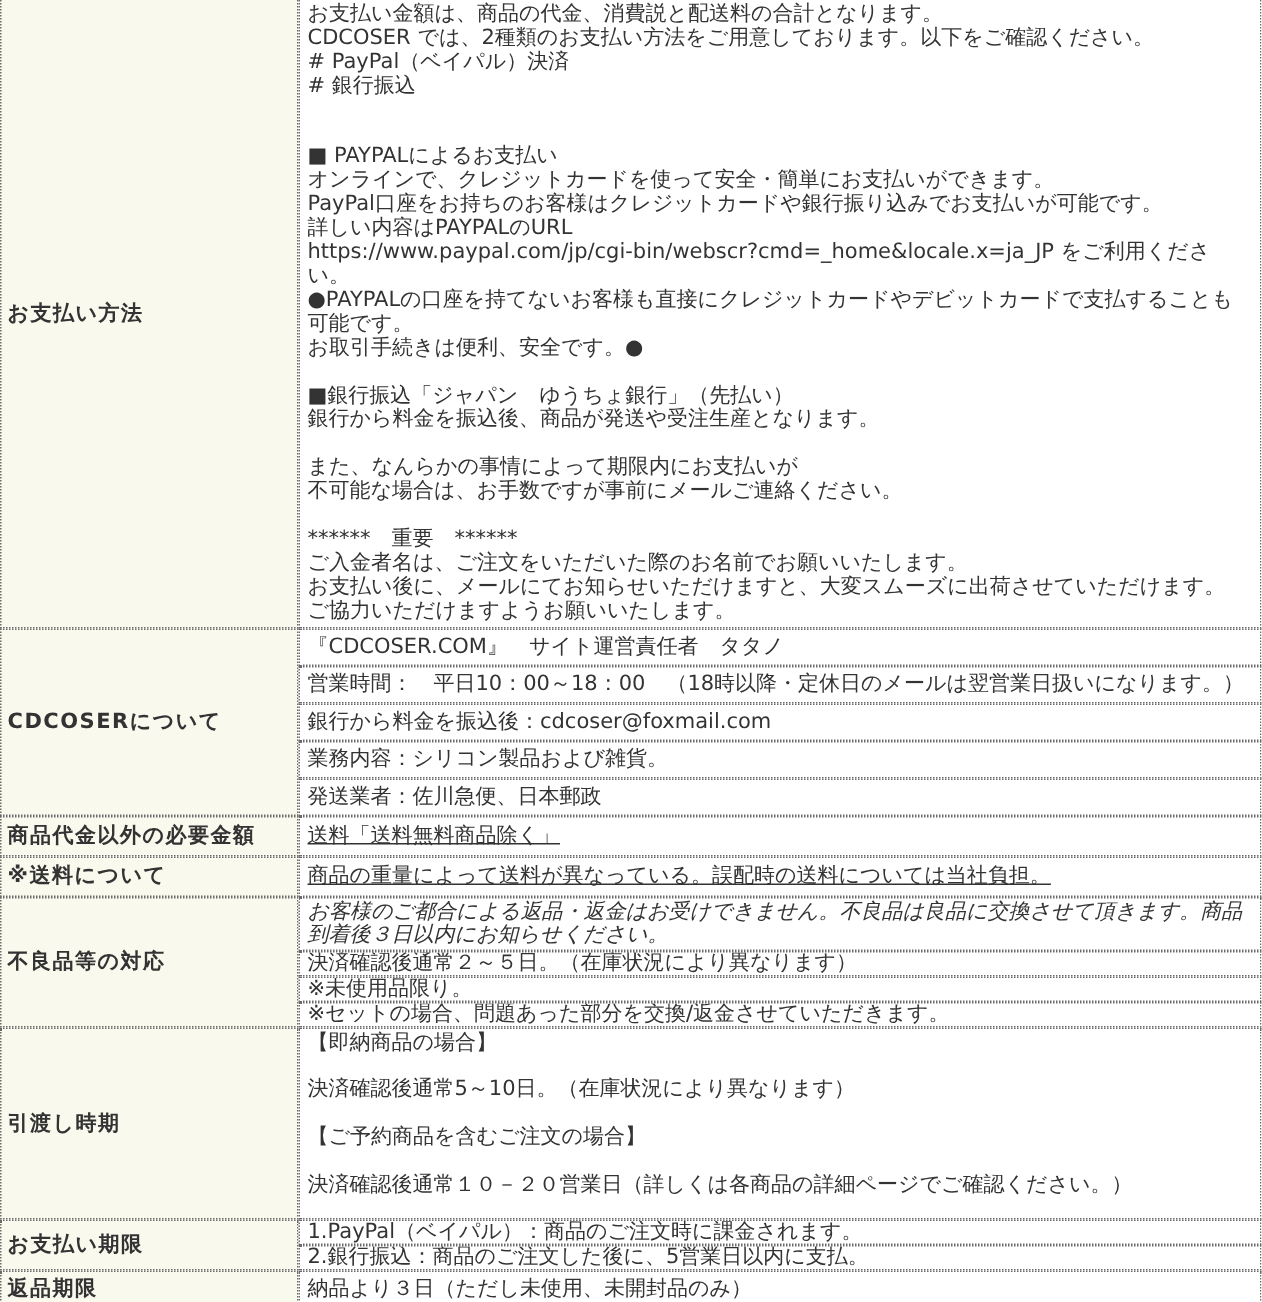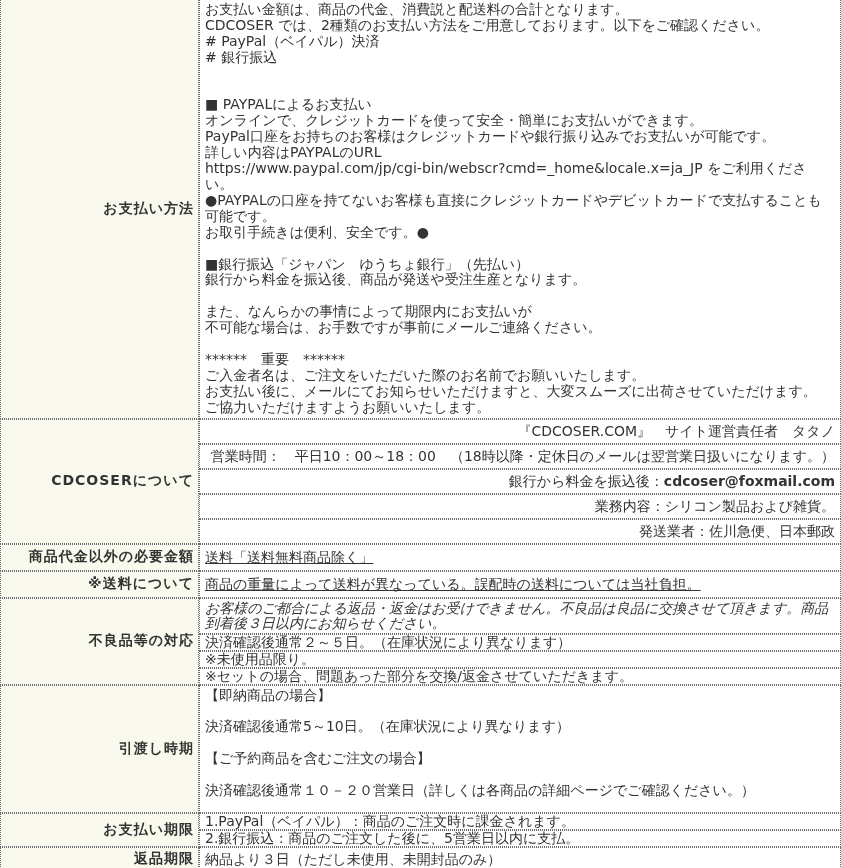--- a/index.html
+++ b/index.html
@@ -26,46 +26,46 @@
   th,td{
     border:1px dotted #6b6b6b;
     font-size:14px;
     box-sizing:border-box;
     overflow:hidden;
   }
   tr.first th, tr.first td{border-top:none;}
   th.rowhead{
     background:#faf9ee;
     font-weight:bold;
-    text-align:right;
+    text-align:left;
     vertical-align:middle;
     padding:2px 4px;
     color:#333333;
     letter-spacing:1px;
   }
   td.cell{
     background:#ffffff;
     padding:2px 5px;
     vertical-align:middle;
     line-height:16px;
   }
   td.multi{
     white-space:pre-line;
     vertical-align:top;
     line-height:15.9px;
     padding:2px 5px;
   }
   td.h-pay{height:397px;}
-  td.h-about{height:25px;text-align:right;}
+  td.h-about{height:25px;}
   td.h-std{height:27px;text-decoration:underline;}
   td.h-defect1{height:36px;line-height:15px;padding:2px 5px;font-style:italic;}
   td.tight{height:15px;line-height:13px;padding:1px 5px;}
   td.h-delivery{height:128px;}
   td.h-small{height:20px;line-height:14px;padding:2px 5px;}
-  b.email{font-weight:bold;}
+  b.email{font-weight:normal;}
 </style>
 </head>
 <body>
 
 <div class="page">
   <table class="shop-info">
     <colgroup>
         <col class="c-head">
         <col class="c-body">
       </colgroup>

